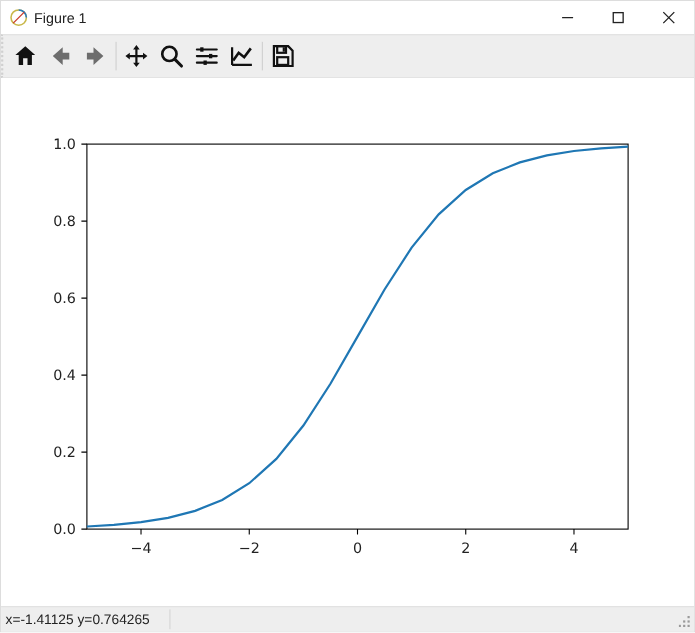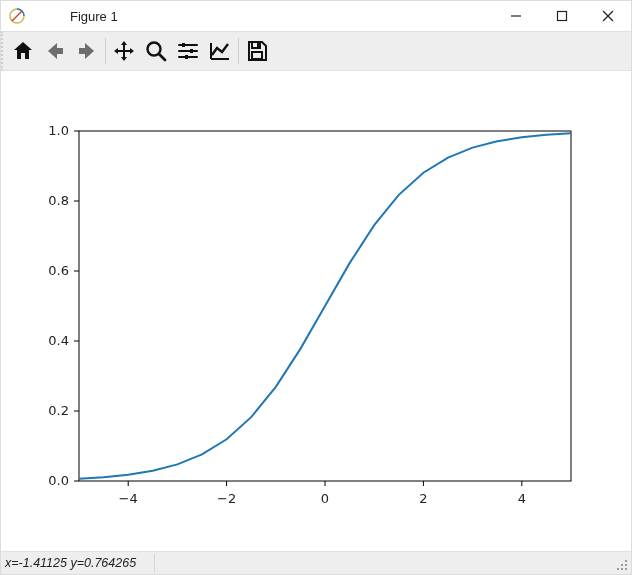--- a/index.html
+++ b/index.html
@@ -33,21 +33,20 @@
   .titlebar .app-icon {
     width: 16px;
     height: 16px;
     margin: 0 6px 0 8px;
     flex: 0 0 auto;
   }
   .titlebar .title {
     flex: 0 0 auto;
     font-size: 13px;
     color: #222;
-    margin-left: 39px;
   }
   .titlebar .spacer { flex: 1 1 auto; }
   .win-btn {
     width: 46px;
     height: 30px;
     display: flex;
     align-items: center;
     justify-content: center;
     color: #222;
     cursor: default;
@@ -105,21 +104,20 @@
   .statusbar {
     height: 22px;
     background: #eeeeee;
     border-top: 1px solid #e0e0e0;
     display: flex;
     align-items: center;
     padding: 0 4px;
     font-size: 12.5px;
     color: #222;
     position: relative;
-    font-style: italic;
   }
   .statusbar .coords {
     flex: 0 0 auto;
   }
   .statusbar .sep {
     width: 1px;
     height: 18px;
     background: #d5d5d5;
     margin-left: 18px;
   }

